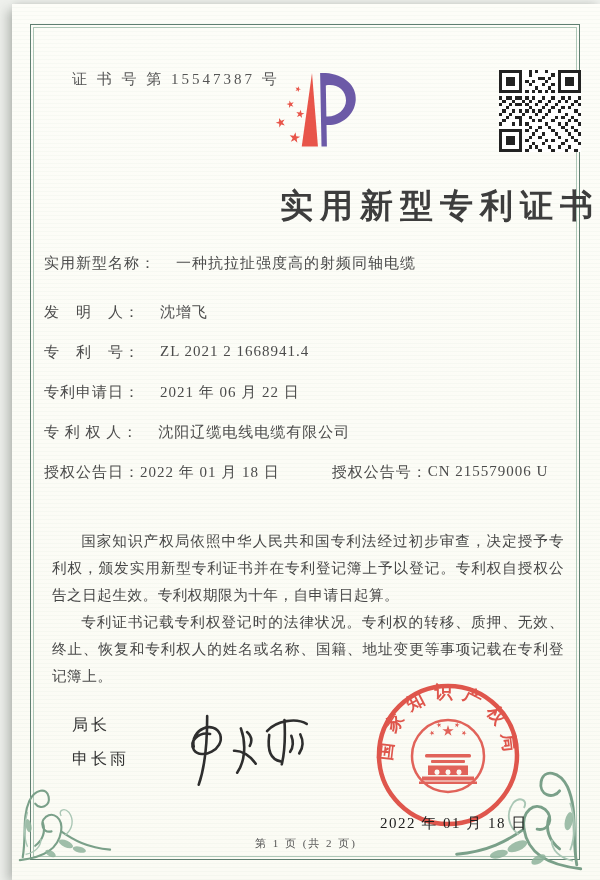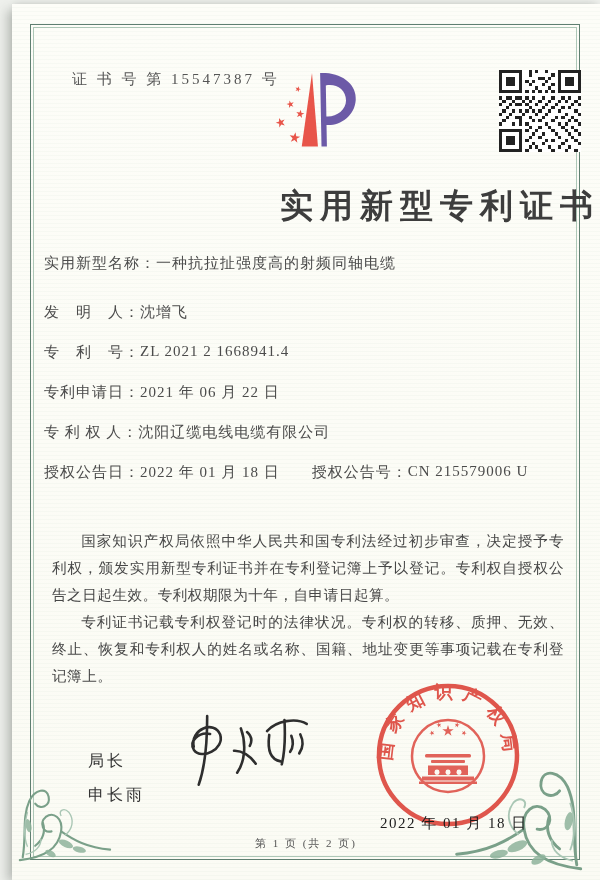--- a/index.html
+++ b/index.html
@@ -30,36 +30,36 @@
   }
   .logo { position:absolute; left:245px; top:56px; }
   .qr { position:absolute; left:487px; top:66px; }
   .title {
     position:absolute; left:0; right:0; top:180px; text-align:right;
     font-size:33px; font-weight:700; color:#3d3d3d; letter-spacing:7px;
   }
   .fields { position:absolute; left:32px; right:28px; top:250px; }
   .field-row {
     display:flex; font-size:15px; color:#4b4b4b;
-    letter-spacing:1px; margin-bottom:21px; white-space:pre-wrap;
+    letter-spacing:1px; margin-bottom:21px; white-space:pre-wrap;gap:20px;
   }
   .field-row.first { margin-bottom:30px; }
   .field-label { flex:0 0 auto; }
   .field-value { flex:1 1 auto; }
   .grant-pair { display:flex; white-space:pre-wrap; }
   .grant-pair + .grant-pair { margin-left:32px; }
   .body-text {
     position:absolute; left:40px; right:36px; top:524px;
     font-size:14.6px; color:#474747; line-height:1.85;
     text-align:justify; letter-spacing:.5px;
   }
   .body-text p { text-indent:2em; }
   .signer {
-    position:absolute; left:60px; top:740px;
-    font-size:16px; color:#333; letter-spacing:3px; line-height:2.15;margin-left:16px;
+    position:absolute; left:60px; top:704px;
+    font-size:16px; color:#333; letter-spacing:3px; line-height:2.15;
   }
   .signature { position:absolute; left:152px; top:700px; z-index:2; }
   .seal { position:absolute; left:361px; top:676px; z-index:2; opacity:.93; }
   .seal-date {
     position:absolute; left:368px; top:810px; z-index:3;
     font-size:15px; color:#1d1d1d; letter-spacing:1.5px; white-space:pre;
   }
   .footer {
     position:absolute; left:0; right:0; top:832px; text-align:center;
     font-size:11px; color:#555; letter-spacing:2px;

